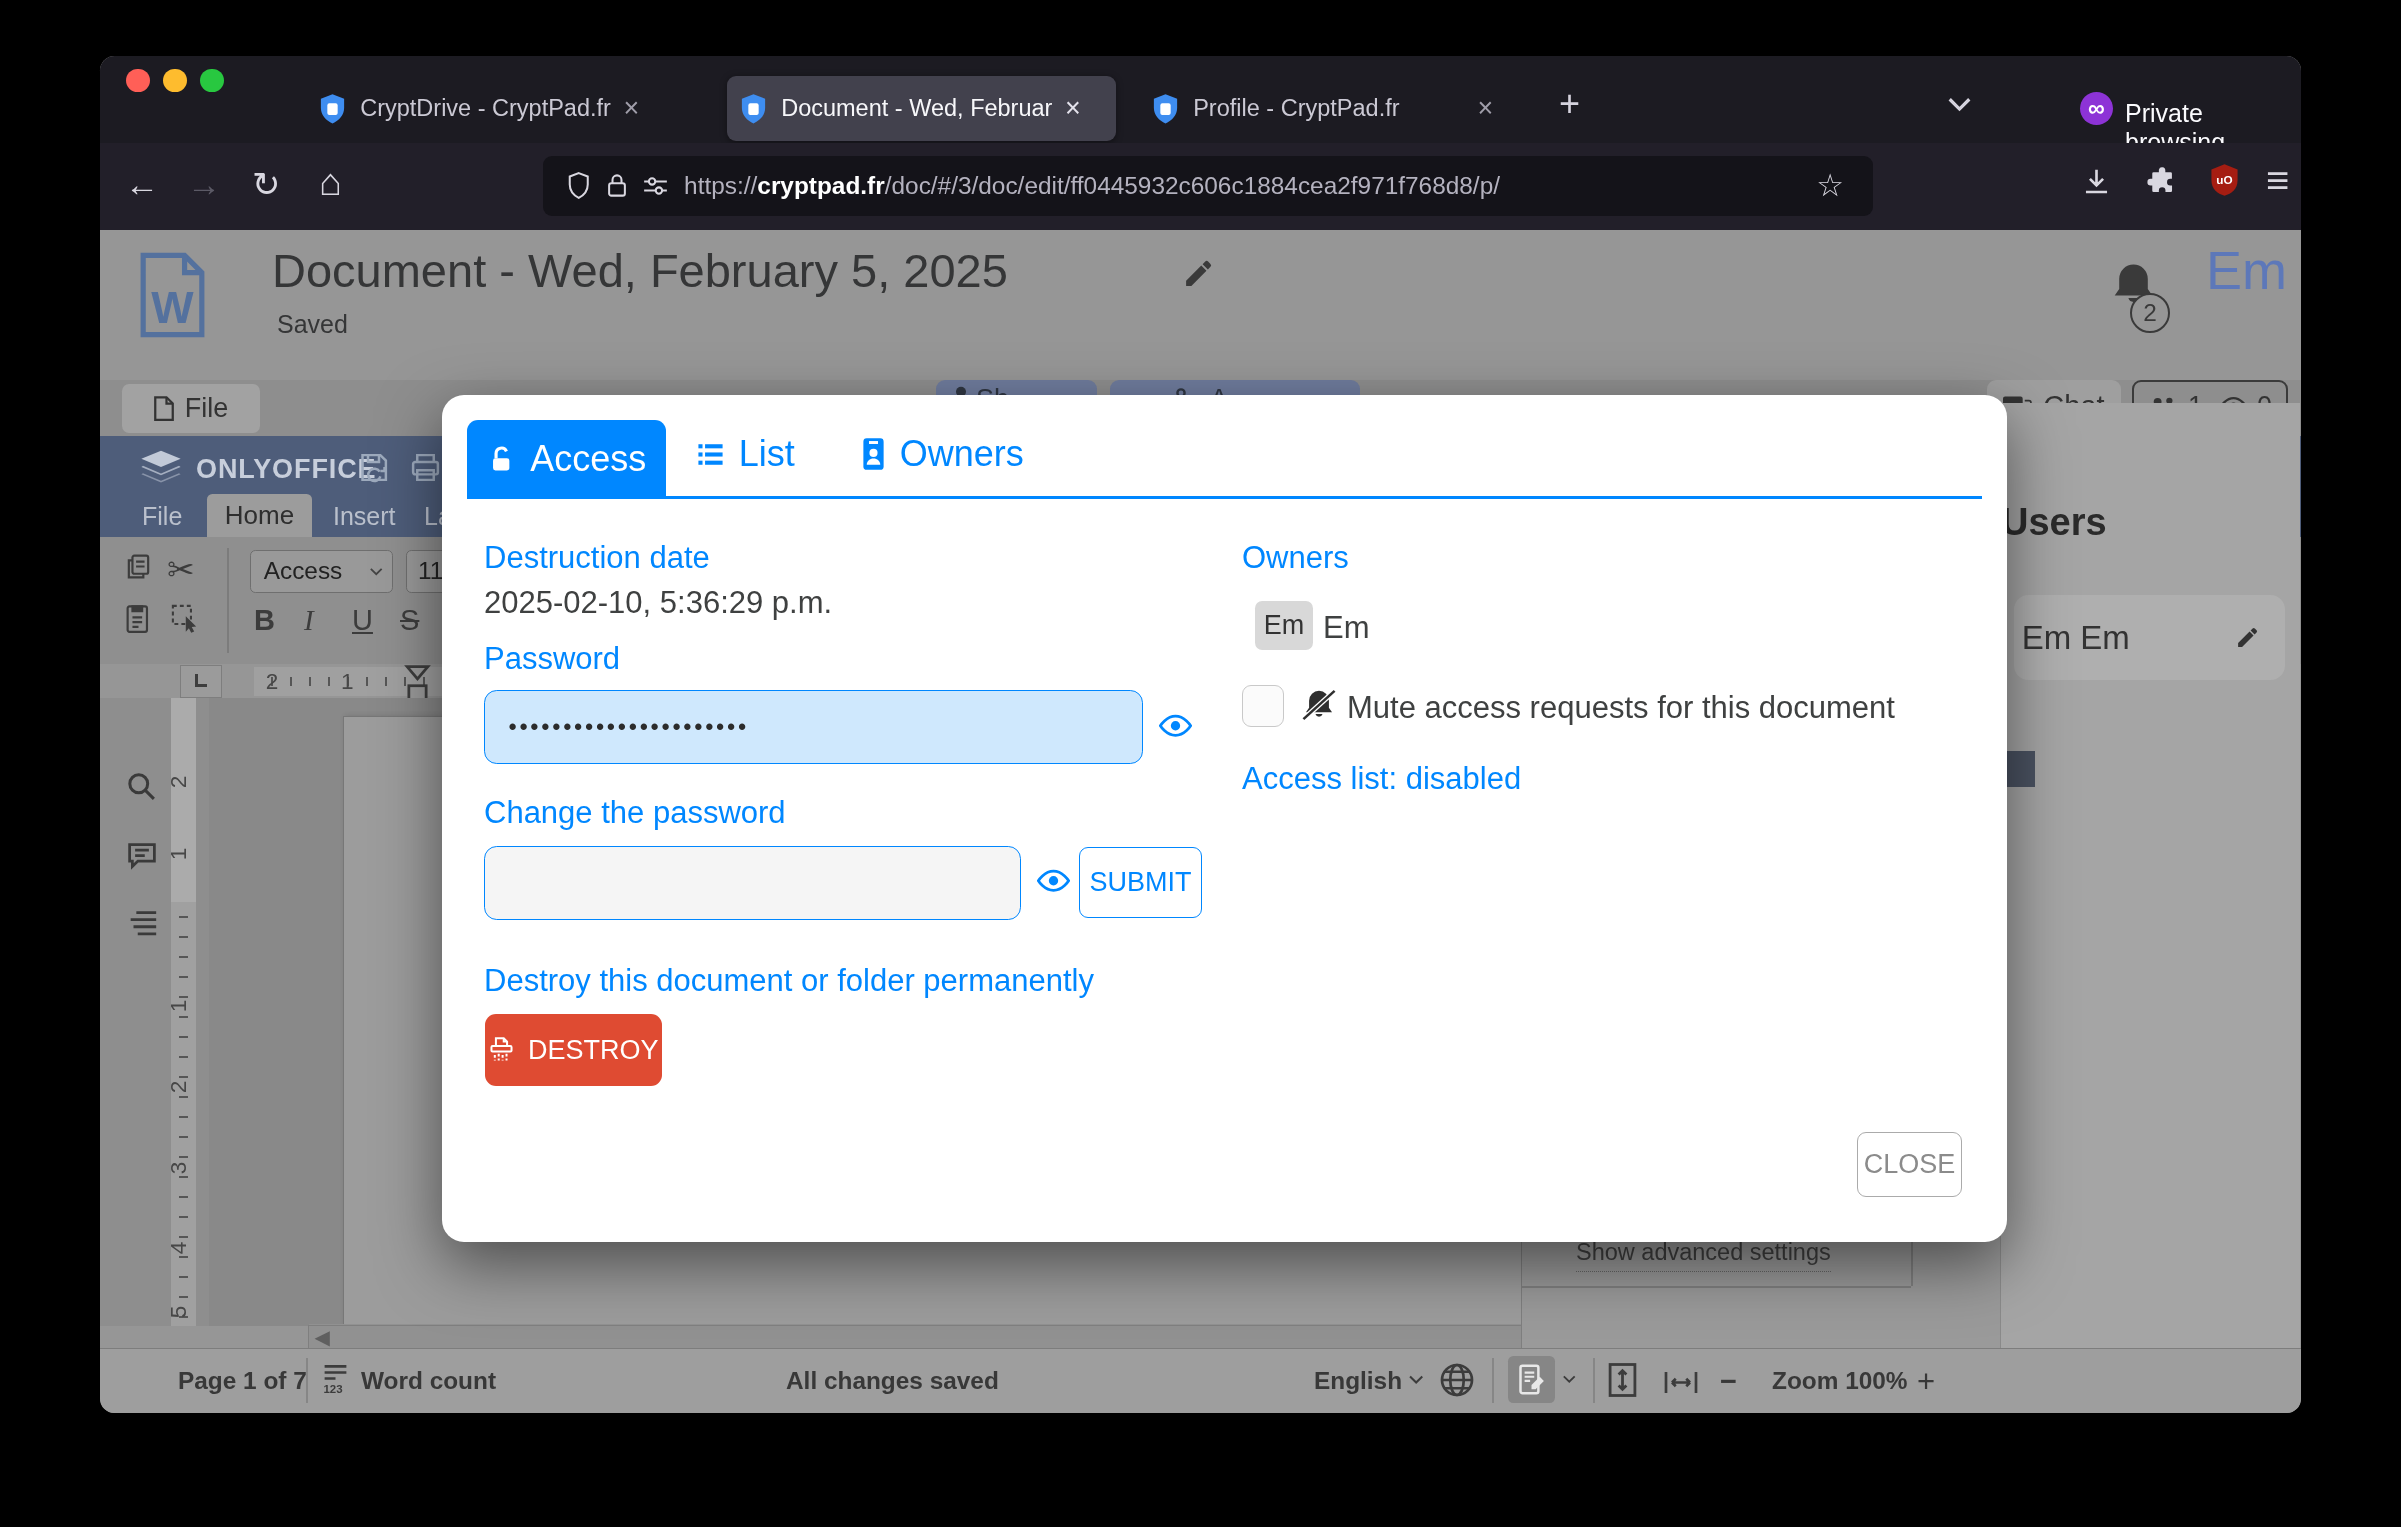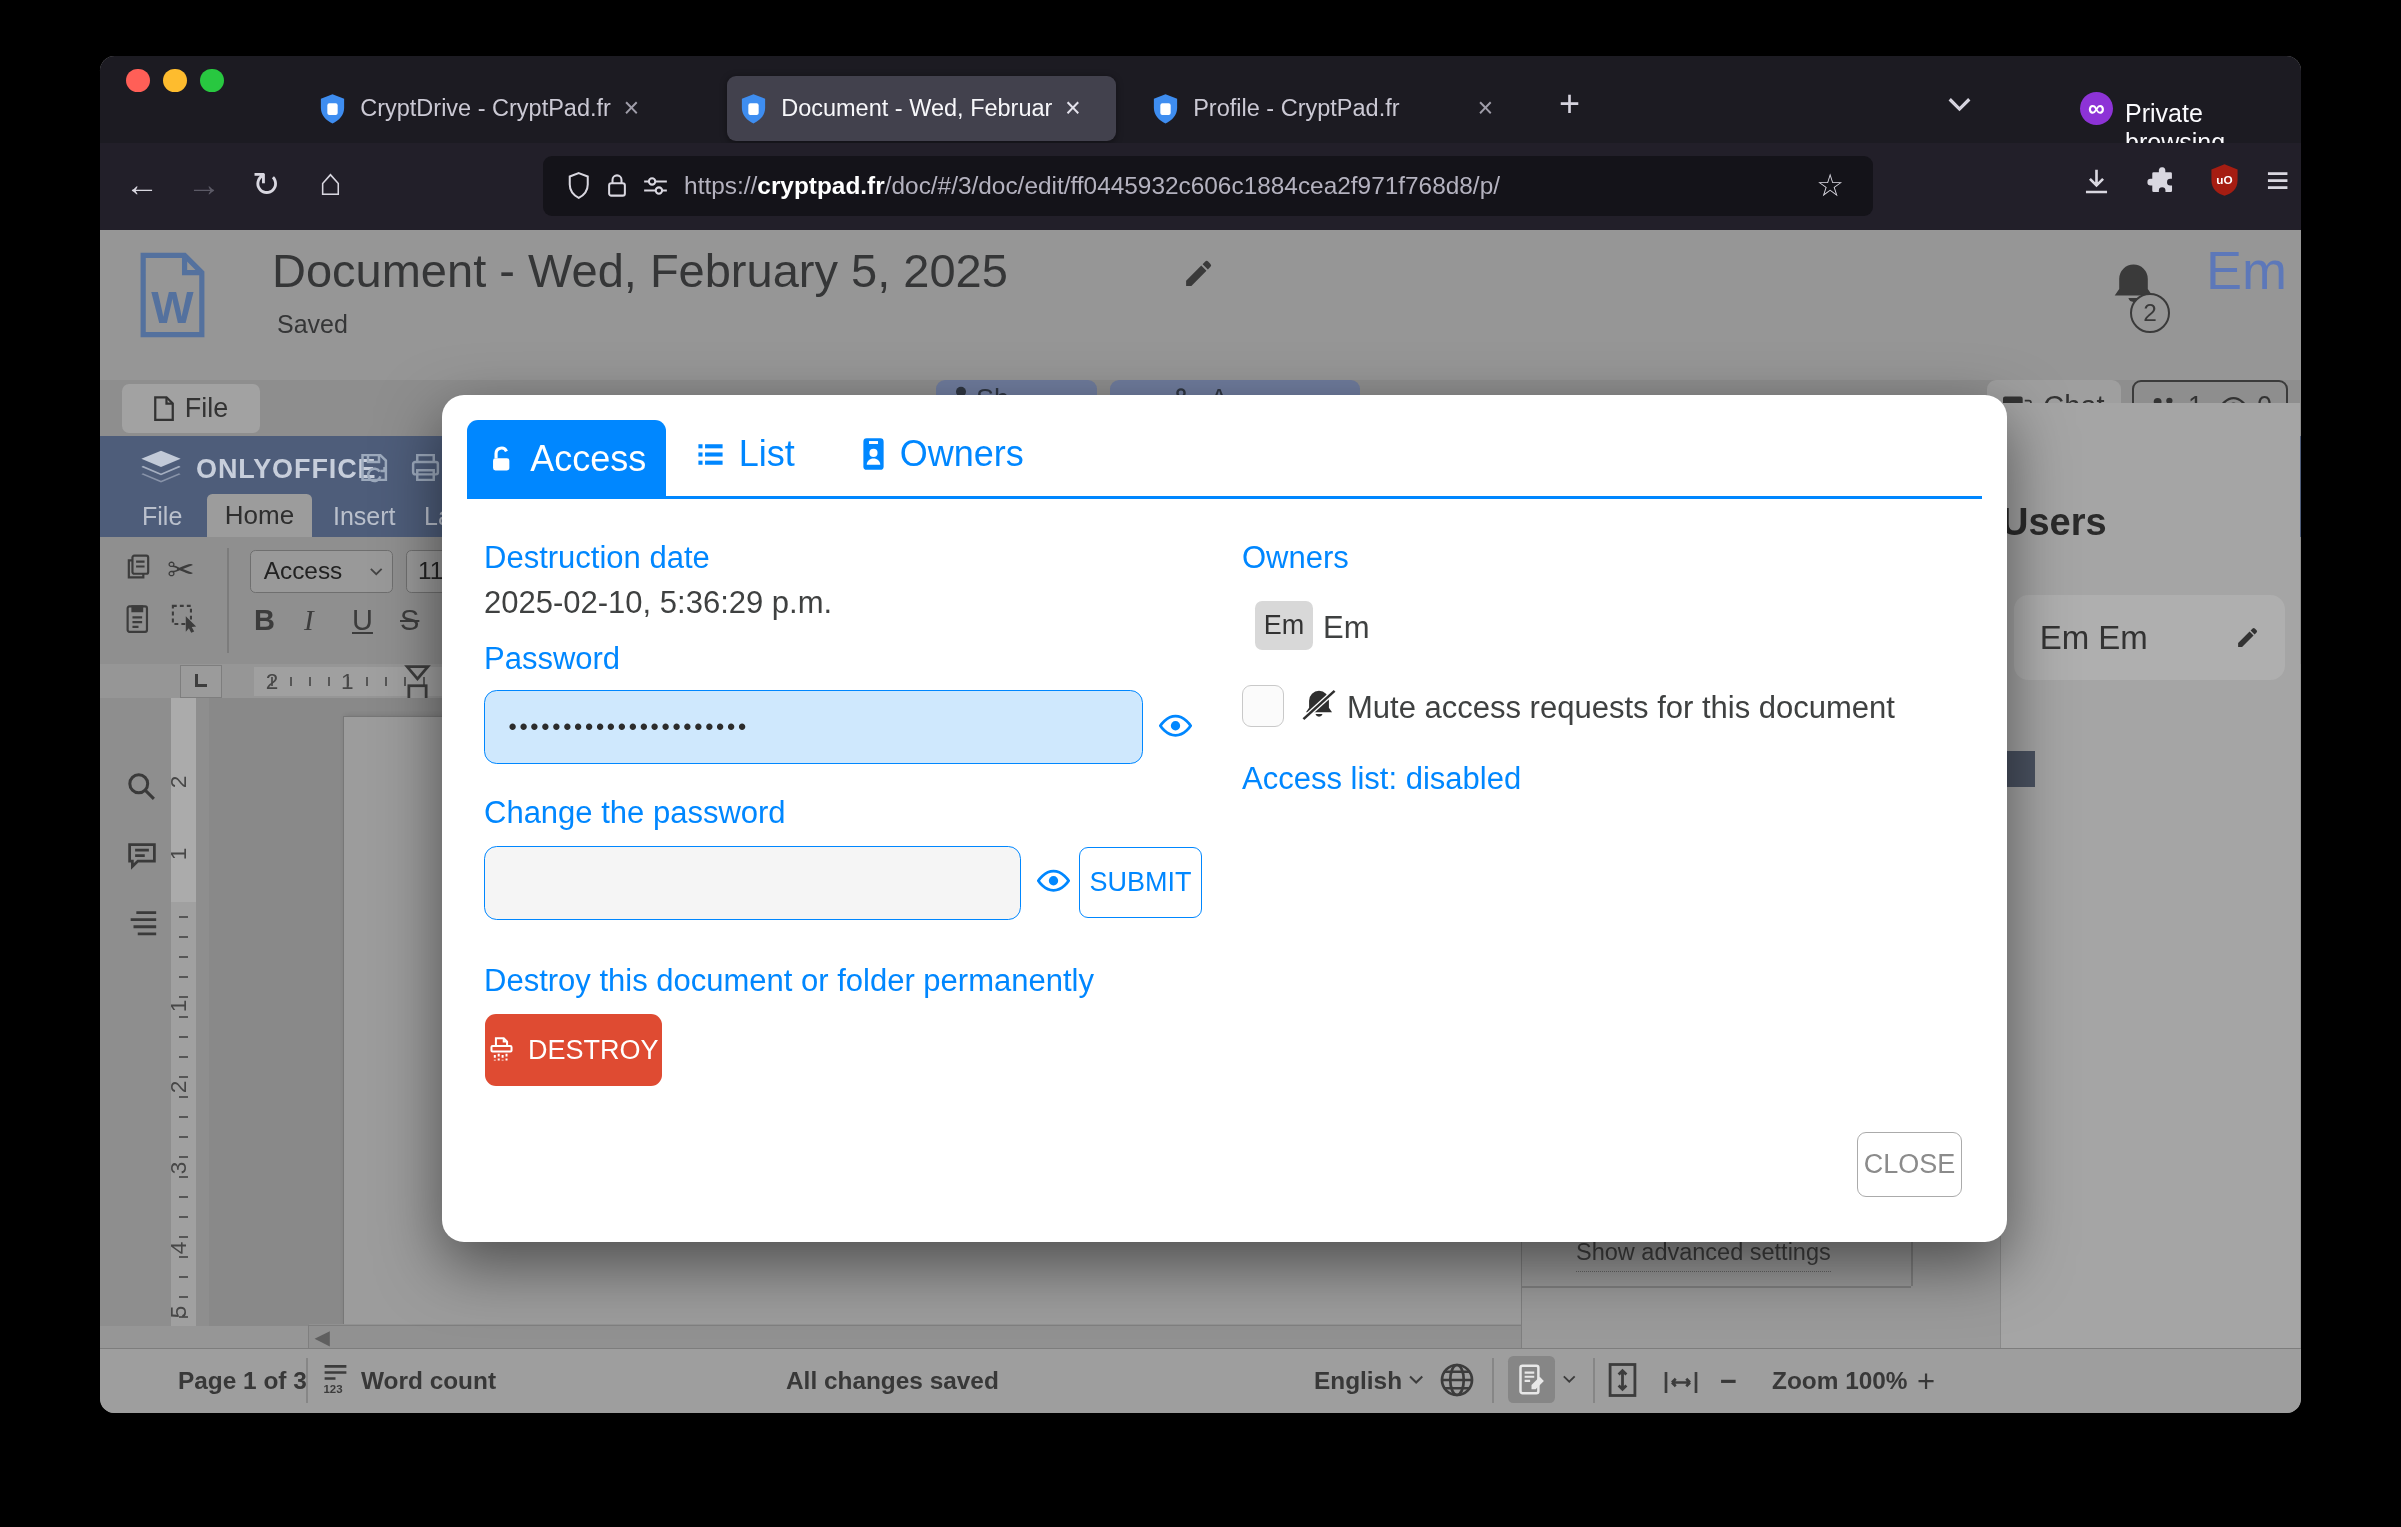--- a/index.html
+++ b/index.html
@@ -365,32 +365,32 @@
 
   <div class="a" style="left:1421px;top:642px;width:480px;height:650px;background:#9a9a9a;border-left:1.8px solid #7f7f7f;">
     <div class="a" style="left:54px;top:541px;font-size:23.5px;color:#3f3f3f;border-bottom:1.8px dotted #666;padding-bottom:5.4px;">Show advanced settings</div>
     <div class="a" style="left:389px;top:0px;width:1.8px;height:588px;background:#808080;"></div>
     <div class="a" style="left:0px;top:588px;width:389px;height:1.8px;background:#808080;"></div>
   </div>
 
   <div class="a" style="left:1900px;top:347px;width:300px;height:946px;background:#a5a5a5;border-left:1.8px solid #8a8a8a;">
     <div class="a" style="left:0;top:98px;width:100%;text-align:left;font-size:38px;font-weight:bold;color:#2b2b2b;">Users</div>
     <div class="a" style="left:12.7px;top:192px;width:271px;height:85px;background:#afafaf;border-radius:14.5px;display:flex;align-items:center;">
-      <span style="margin-left:26px;font-size:33px;color:#333;">Em Em</span>
+      <span style="margin-left:8px;font-size:33px;color:#333;">Em Em</span>
       <span style="position:absolute;right:25px;color:#333;">
         <svg width="25" height="25" viewBox="0 0 24 24" fill="currentColor">
               <path d="M3 17.2V21h3.8L17.8 10 14 6.2 3 17.2zM20.7 7.1a1.5 1.5 0 000-2.1l-1.7-1.7a1.5 1.5 0 00-2.1 0L15 5.2 18.8 9l1.9-1.9z"></path>
             </svg>
       </span>
     </div>
     <div class="a" style="left:0px;top:348px;width:34px;height:36px;background:#4a5261;"></div>
   </div>
 
   <div class="a statusbar">
-    <div class="a" style="left:78px;top:18px;">Page 1 of 3</div>
+    <div class="a" style="left:78px;top:18px;">Page 1 of 7</div>
     <div class="sdiv" style="left:206px;"></div>
     <div class="a" style="left:221px;top:12.7px;color:#3c3c3c;">
       <svg width="29" height="33" viewBox="0 0 24 26" stroke="currentColor" stroke-width="2.2" fill="none" style="font-size:27px">
             <path d="M3 3h18M3 8h18M3 13h9"></path>
             <text x="2" y="25" font-size="9.5" fill="currentColor" stroke="none">123</text>
           </svg>
     </div>
     <div class="a" style="left:261px;top:18px;">Word count</div>
     <div class="a" style="left:686px;top:18px;">All changes saved</div>
 

